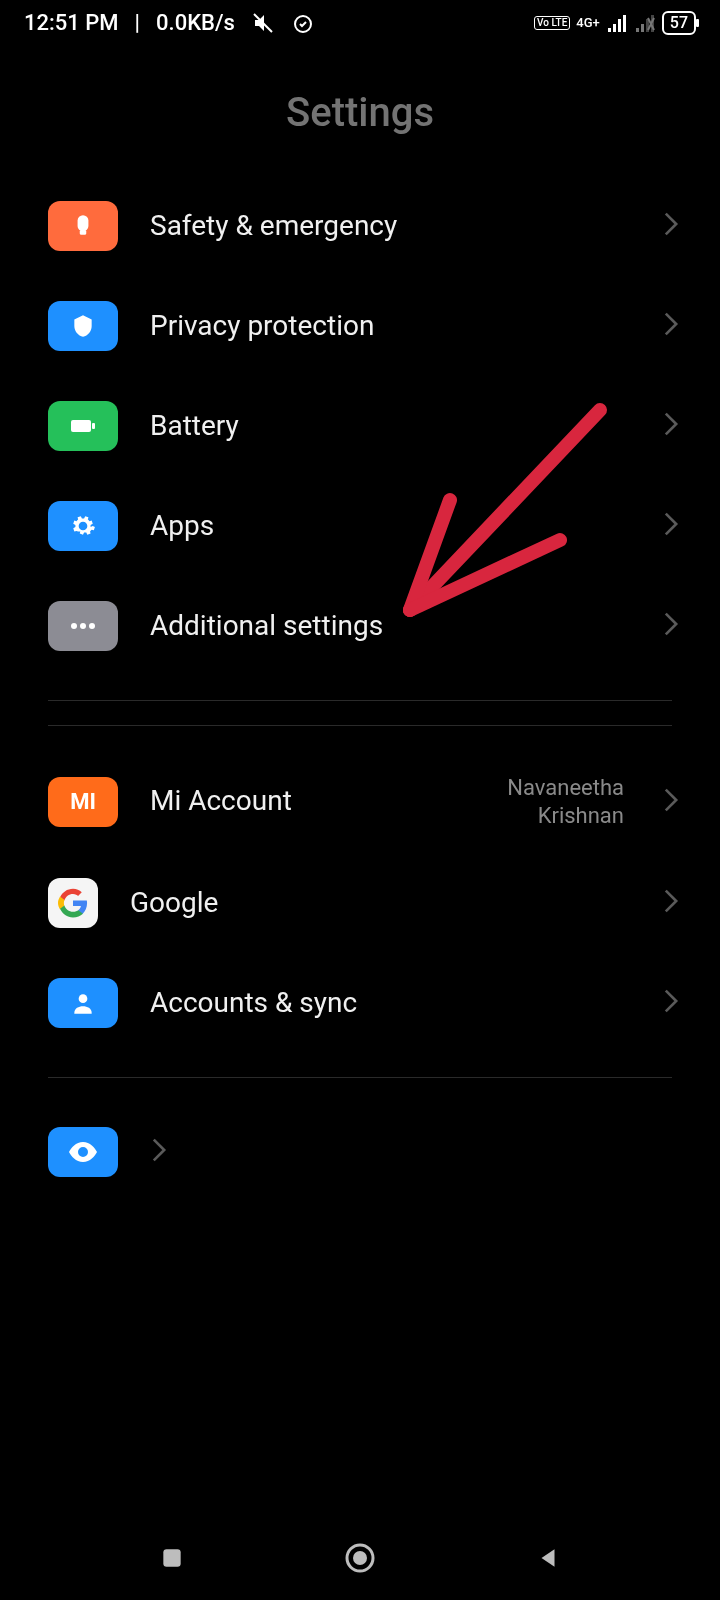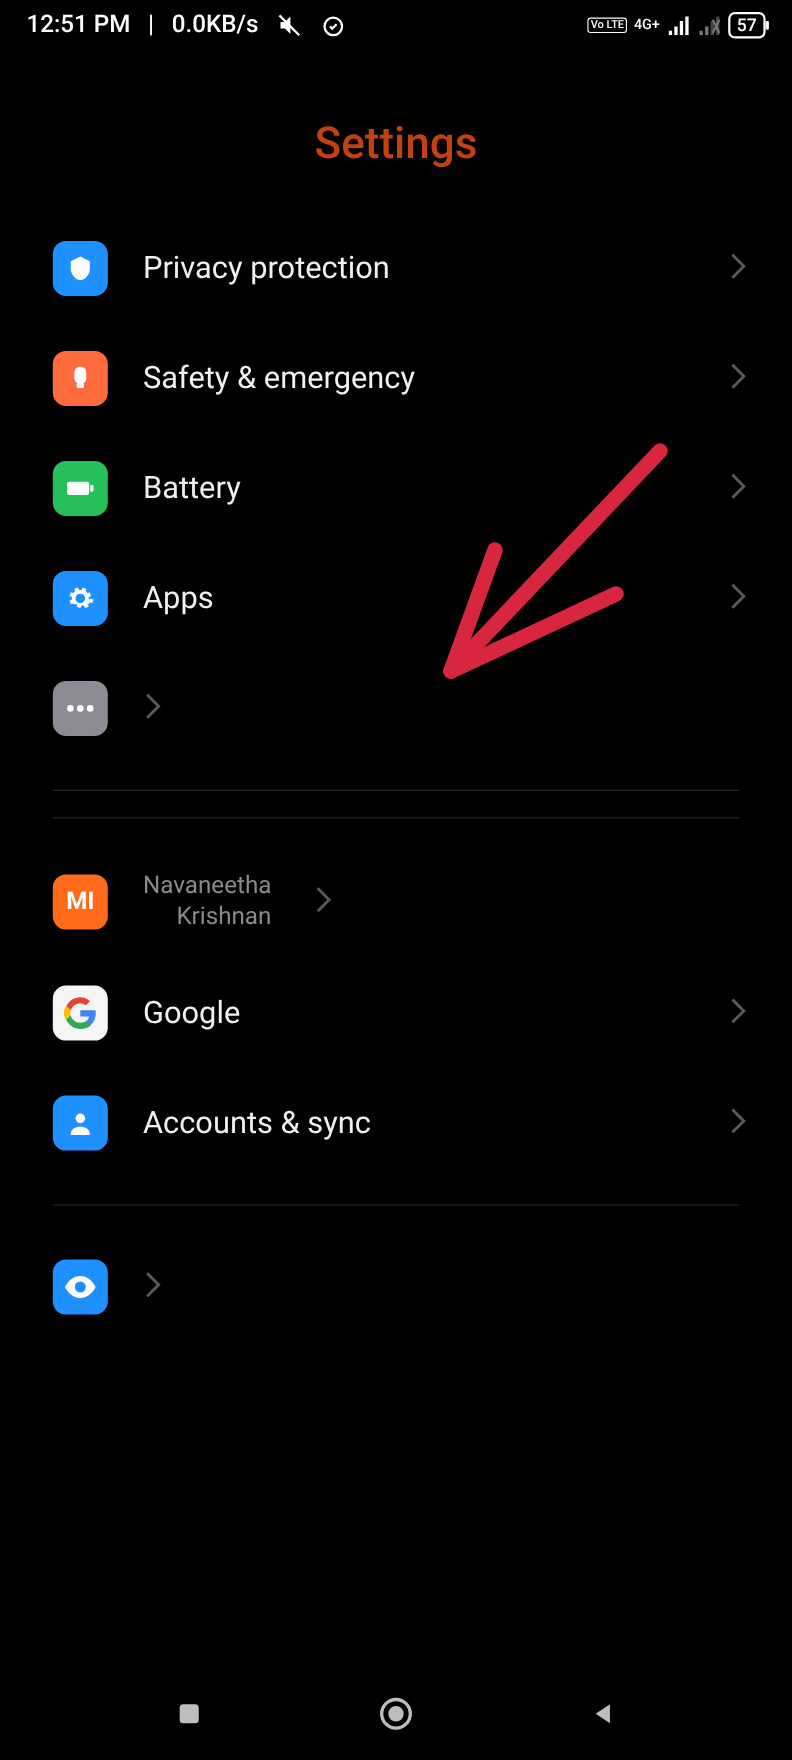--- a/index.html
+++ b/index.html
@@ -39,33 +39,32 @@
       background: #fff;
       border-radius: 1px;
     }
     .header {
       text-align: center;
       padding: 48px 0 40px;
     }
     .header-title {
       font-size: 40px;
       font-weight: 500;
-      color: #c2410c;
-      margin-top: 18px;
+      color: #737373;
     }
     .list { padding: 0 0; }
     .item {
       display: flex;
       align-items: center;
       padding: 24px 40px 24px 48px;
       min-height: 100px;
       gap: 32px;
     }
     .item-icon {
-      width: 50px;
+      width: 70px;
       height: 50px;
       border-radius: 12px;
       display: flex;
       align-items: center;
       justify-content: center;
       flex-shrink: 0;
     }
     .item-label {
       flex: 1;
       font-size: 28px;
@@ -158,39 +157,39 @@
   </div>
 </div>
 
 <div class="header">
   <div class="header-title">Settings</div>
 </div>
 
 <div class="list">
 
   <div class="item">
-    <div class="item-icon" style="background:#1e90ff">
-      <svg width="26" height="26" viewBox="0 0 24 24" fill="#fff">
-          <path d="M12 2l8 4v6c0 5-3.5 9-8 10-4.5-1-8-5-8-10V6l8-4z"></path>
-        </svg>
-    </div>
-    <div class="item-label">Privacy protection</div>
-    <span class="chevron"><svg width="18" height="26" viewBox="0 0 12 20" fill="none" stroke="currentColor" stroke-width="2">
-          <path d="M2 2l8 8-8 8"></path>
-        </svg></span>
-  </div>
-
-  <div class="item">
     <div class="item-icon" style="background:#ff6b3d">
       <svg width="26" height="26" viewBox="0 0 24 24" fill="#fff">
           <path d="M12 2a5 5 0 015 5v5a5 5 0 01-10 0V7a5 5 0 015-5z"></path>
           <rect x="9" y="16" width="6" height="4" rx="1"></rect>
         </svg>
     </div>
     <div class="item-label">Safety &amp; emergency</div>
+    <span class="chevron"><svg width="18" height="26" viewBox="0 0 12 20" fill="none" stroke="currentColor" stroke-width="2">
+          <path d="M2 2l8 8-8 8"></path>
+        </svg></span>
+  </div>
+
+  <div class="item">
+    <div class="item-icon" style="background:#1e90ff">
+      <svg width="26" height="26" viewBox="0 0 24 24" fill="#fff">
+          <path d="M12 2l8 4v6c0 5-3.5 9-8 10-4.5-1-8-5-8-10V6l8-4z"></path>
+        </svg>
+    </div>
+    <div class="item-label">Privacy protection</div>
     <span class="chevron"><svg width="18" height="26" viewBox="0 0 12 20" fill="none" stroke="currentColor" stroke-width="2">
           <path d="M2 2l8 8-8 8"></path>
         </svg></span>
   </div>
 
   <div class="item">
     <div class="item-icon" style="background:#25c05a">
       <svg width="28" height="20" viewBox="0 0 28 20" fill="#fff">
           <rect x="2" y="4" width="20" height="12" rx="2"></rect>
           <rect x="23" y="7" width="3" height="6" rx="1"></rect>
@@ -215,32 +214,34 @@
   </div>
 
   <div class="item">
     <div class="item-icon" style="background:#8c8c94">
       <svg width="28" height="10" viewBox="0 0 28 10" fill="#fff">
           <circle cx="5" cy="5" r="3"></circle>
           <circle cx="14" cy="5" r="3"></circle>
           <circle cx="23" cy="5" r="3"></circle>
         </svg>
     </div>
+    <div class="item-label">Additional settings</div>
     <span class="chevron"><svg width="18" height="26" viewBox="0 0 12 20" fill="none" stroke="currentColor" stroke-width="2">
           <path d="M2 2l8 8-8 8"></path>
         </svg></span>
   </div>
 
   <div class="divider"></div>
 
 
   <div class="divider"></div>
 
   <div class="item">
     <div class="item-icon" style="background:#ff6b1a;font-weight:700;color:#fff;font-size:22px;">MI</div>
+    <div class="item-label">Mi Account</div>
     <div class="item-value" style="white-space:pre-line;">Navaneetha
 Krishnan</div>
     <span class="chevron"><svg width="18" height="26" viewBox="0 0 12 20" fill="none" stroke="currentColor" stroke-width="2">
           <path d="M2 2l8 8-8 8"></path>
         </svg></span>
   </div>
 
   <div class="item">
     <div class="google-g">
       <svg width="30" height="30" viewBox="0 0 48 48">

